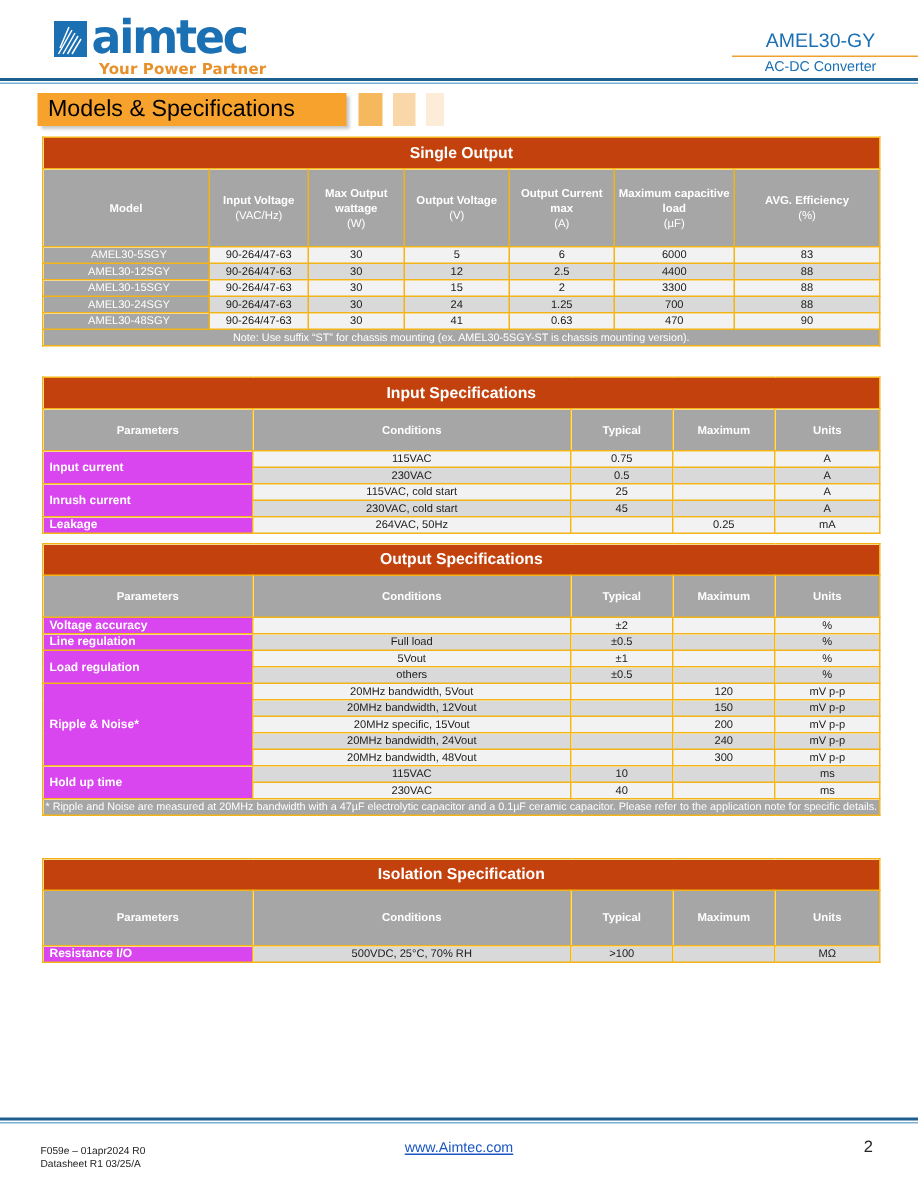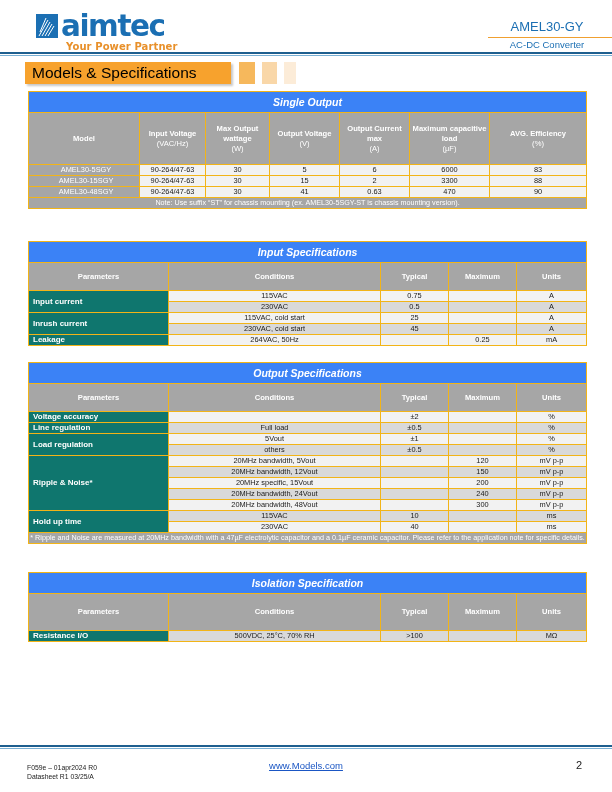--- a/index.html
+++ b/index.html
@@ -34,31 +34,31 @@
     
     table.spec {
       position: absolute; left: 28px; width: 558px;
       border-collapse: collapse; table-layout: fixed;
       font-size: 7.4px;
     }
     table.spec td, table.spec th {
       border: 1px solid #f2b417; padding: 0; line-height: 10px; text-align: center;
       overflow: hidden; white-space: nowrap;
     }
-    .sec-title td { background: #3b82f6; color: #ffffff; font-weight: bold; font-size: 10.5px; text-align: left; padding-left: 4px; height: 20px; font-style: italic; }
+    .sec-title td { background: #c2410c; color: #ffffff; font-weight: bold; font-size: 10.5px; text-align: left; padding-left: 4px; height: 20px; }
     .col-head th { background: #a6a6a6; color: #ffffff; font-weight: bold; font-size: 7.6px; }
     .col-head .u { font-weight: normal; }
-    .param { background: #0f766e; color: #ffffff; font-weight: bold; text-align: left !important; padding-left: 4px !important; font-size: 8px; }
+    .param { background: #d946ef; color: #ffffff; font-weight: bold; text-align: left !important; padding-left: 4px !important; font-size: 8px; }
     .model { background: #a6a6a6; color: #ffffff; text-align: right; padding-left: 4px !important; }
     .lt { background: #f2f2f2; }
     .dk { background: #d9d9d9; }
     .note td { background: #a6a6a6; color: #ffffff; text-align: left; padding-left: 4px; font-size: 7.2px; white-space: normal; line-height: 11px; }
 
     #t-single { top: 91px; }
-    #t-input { top: 241px; }
+    #t-input { top: 251px; }
     #t-output { top: 362px; }
     #t-iso { top: 572px; }
 
     
     .ftr-rule { left: 0; right: 0; top: 745px; height: 2px; background: #1e5f8f; }
     .ftr-rule2 { left: 0; right: 0; top: 748px; height: 1px; background: #7ab0d4; }
     .ftr-left { left: 27px; top: 763px; font-size: 6.8px; line-height: 9px; color: #222; }
     .ftr-link { left: 0; right: 0; top: 760px; text-align: center; font-size: 9.5px; }
     .ftr-link a { color: #1a56c4; text-decoration: underline; }
     .ftr-page { right: 30px; top: 759px; font-size: 11px; color: #222; }
@@ -137,27 +137,45 @@
   </tr>
   <tr class="lt">
     <td class="model">AMEL30-5SGY</td>
     <td>90-264/47-63</td>
     <td>30</td>
     <td>5</td>
     <td>6</td>
     <td>6000</td>
     <td>83</td>
   </tr>
+  <tr class="dk">
+    <td class="model">AMEL30-12SGY</td>
+    <td>90-264/47-63</td>
+    <td>30</td>
+    <td>12</td>
+    <td>2.5</td>
+    <td>4400</td>
+    <td>88</td>
+  </tr>
   <tr class="lt">
     <td class="model">AMEL30-15SGY</td>
     <td>90-264/47-63</td>
     <td>30</td>
     <td>15</td>
     <td>2</td>
     <td>3300</td>
+    <td>88</td>
+  </tr>
+  <tr class="dk">
+    <td class="model">AMEL30-24SGY</td>
+    <td>90-264/47-63</td>
+    <td>30</td>
+    <td>24</td>
+    <td>1.25</td>
+    <td>700</td>
     <td>88</td>
   </tr>
   <tr class="lt">
     <td class="model">AMEL30-48SGY</td>
     <td>90-264/47-63</td>
     <td>30</td>
     <td>41</td>
     <td>0.63</td>
     <td>470</td>
     <td>90</td>
@@ -348,15 +366,15 @@
 </tbody>
   </table>
 
 <div class="abs ftr-rule"></div>
 <div class="abs ftr-rule2"></div>
 <div class="abs ftr-left">
   <div>F059e – 01apr2024 R0</div>
   <div>Datasheet R1 03/25/A</div>
 </div>
 <div class="abs ftr-link">
-  <a>www.Models.com</a>
+  <a>www.Aimtec.com</a>
 </div>
 <div class="abs ftr-page">2</div>
 
 </body></html>

